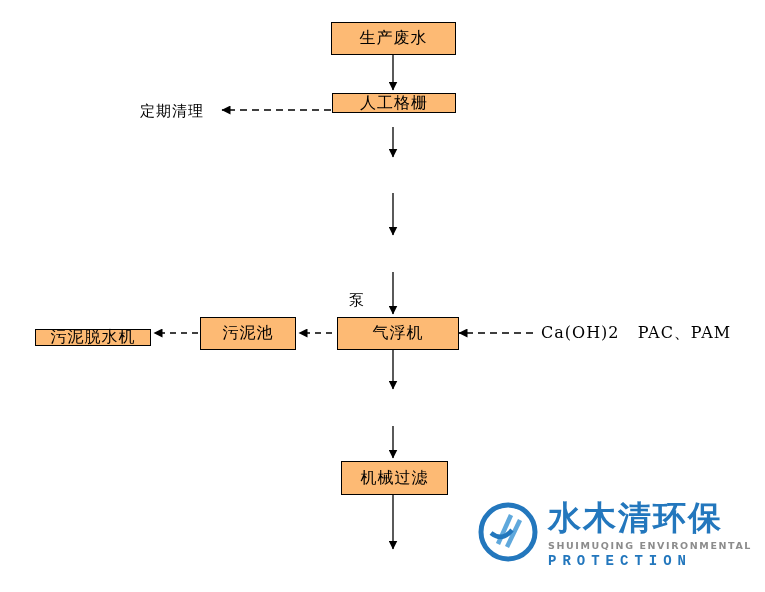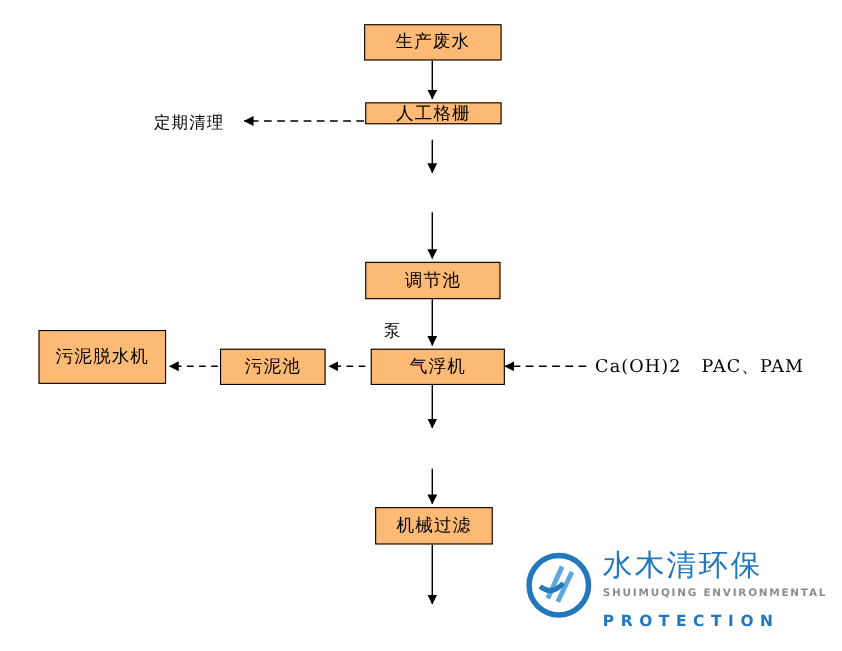--- a/index.html
+++ b/index.html
@@ -29,27 +29,27 @@
   }
   .logo{
     position:absolute;
     left:476px;top:500px;
     display:flex;align-items:flex-start;
     font-family:"DejaVu Sans","Liberation Sans",sans-serif;
   }
   .logo-icon{width:64px;height:64px;flex:0 0 auto;}
   .logo-text{margin-left:8px;display:flex;flex-direction:column;}
   .logo-title{
-    font-size:27px;font-weight:normal;letter-spacing:2px;line-height:1.1;
+    font-size:33px;font-weight:bold;letter-spacing:2px;line-height:1.1;
   }
   .logo-sub1{
     font-size:9.5px;letter-spacing:1.6px;margin-top:4px;font-weight:bold;
   }
   .logo-sub2{
-    font-size:14px;letter-spacing:6px;margin-top:12px;font-weight:bold;
+    font-size:14px;letter-spacing:6px;margin-top:2px;font-weight:bold;font-family:Liberation Mono, monospace;
   }
 </style>
 </head>
 <body>
 
 <div id="canvas">
 
   <svg class="lines" width="765" height="592" viewBox="0 0 765 592">
     <defs>
       <marker id="arrow" markerWidth="10" markerHeight="9" refX="8.5" refY="4.5" orient="auto" markerUnits="userSpaceOnUse">
@@ -69,27 +69,26 @@
     <line x1="533" y1="333" x2="459" y2="333" stroke="#000" stroke-width="1.3" stroke-dasharray="7,5" marker-end="url(#arrow)"></line>
     <line x1="332" y1="333" x2="299" y2="333" stroke="#000" stroke-width="1.3" stroke-dasharray="6,5" marker-end="url(#arrow)"></line>
     <line x1="198" y1="333" x2="154" y2="333" stroke="#000" stroke-width="1.3" stroke-dasharray="6,5" marker-end="url(#arrow)"></line>
   </svg>
 
   <div class="node" style="left:331px;top:22px;width:125px;height:33px">生产废水</div>
 
   <div class="node" style="left:332px;top:93px;width:124px;height:20px">人工格栅</div>
 
 
-  <div class="node" style="left:332px;top:238px;width:123px;height:34px">调节池</div>
 
   <div class="node" style="left:337px;top:317px;width:122px;height:33px">气浮机</div>
 
   <div class="node" style="left:200px;top:317px;width:96px;height:33px">污泥池</div>
 
-  <div class="node" style="left:35px;top:300px;width:116px;height:49px">污泥脱水机</div>
+  <div class="node" style="left:35px;top:329px;width:116px;height:17px">污泥脱水机</div>
 
 
   <div class="node" style="left:341px;top:461px;width:107px;height:34px">机械过滤</div>
 
   <div class="floatlabel" style="left:140px;top:102px;">定期清理</div>
 
   <div class="floatlabel" style="left:349px;top:291px;">泵</div>
 
   <div class="floatlabel" style="left:541px;top:323px;font-size:16px;">Ca(OH)2   PAC、PAM</div>
 

